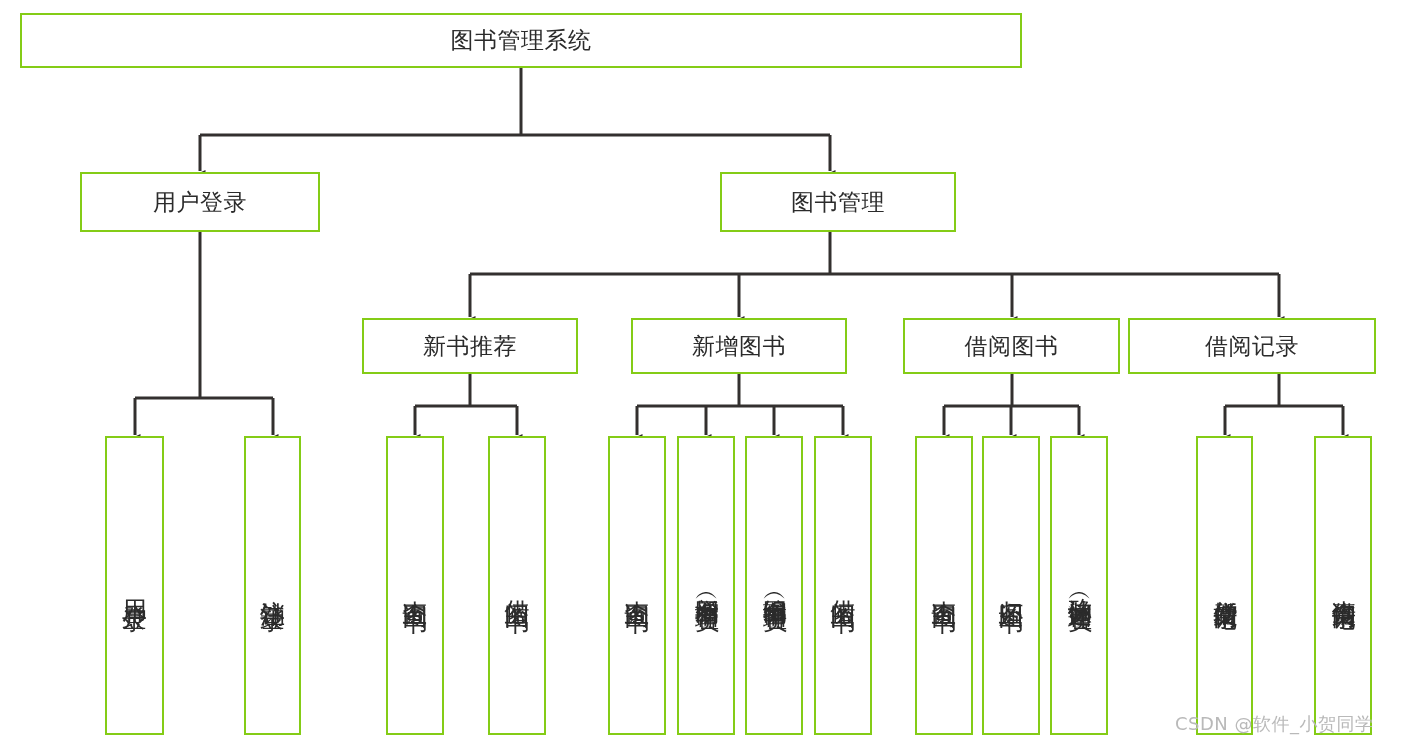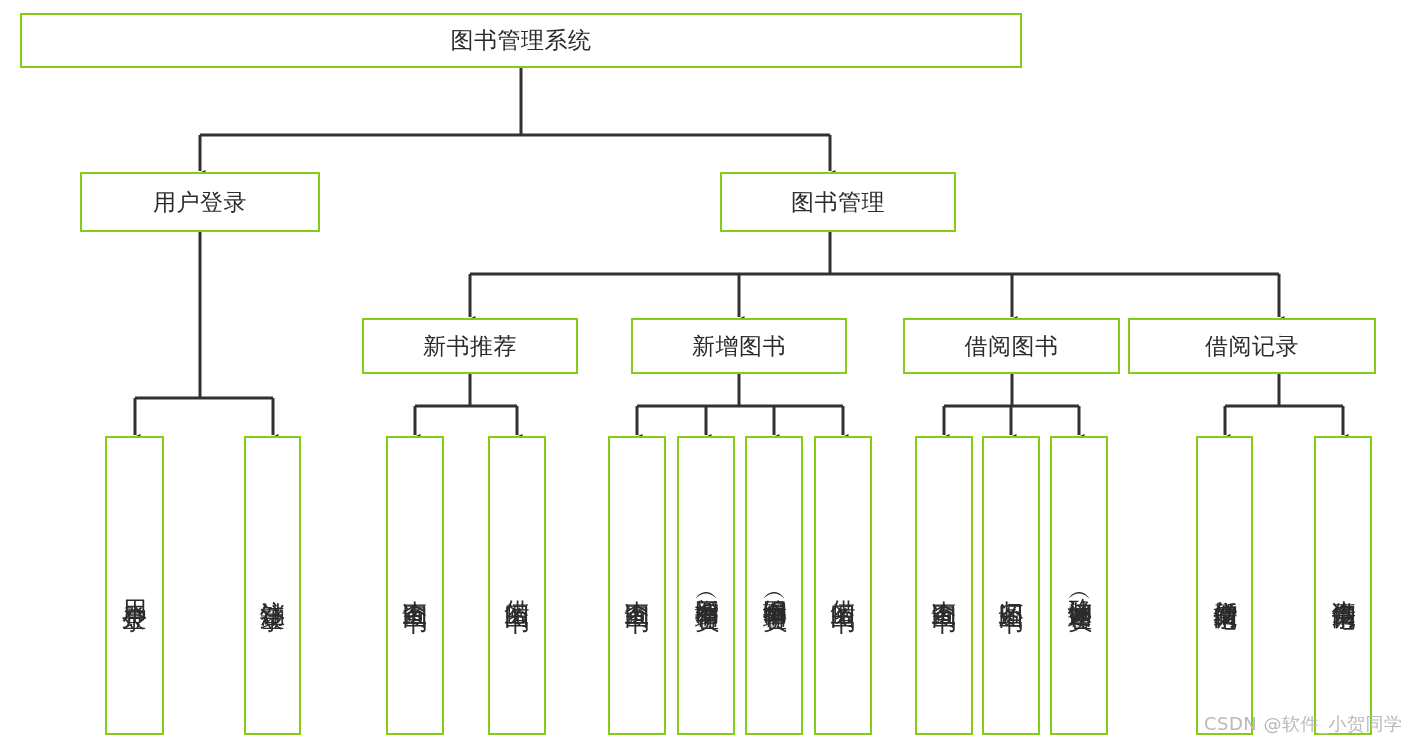--- a/index.html
+++ b/index.html
@@ -52,21 +52,21 @@
     text-orientation: upright;
     font-size: 25px;
     letter-spacing: 3px;
   }
   .node-label.vertical.small {
     font-size: 24px;
     letter-spacing: 1.5px;
   }
   #watermark {
     position: absolute;
-    left: 1204px;
+    left: 1175px;
     top: 712px;
     font-family: "DejaVu Sans", "Liberation Sans", sans-serif;
     font-size: 18px;
     color: #b9b9b9;
     white-space: nowrap;
     letter-spacing: 0.5px;
     pointer-events: none;
   }
 </style>
 </head>

